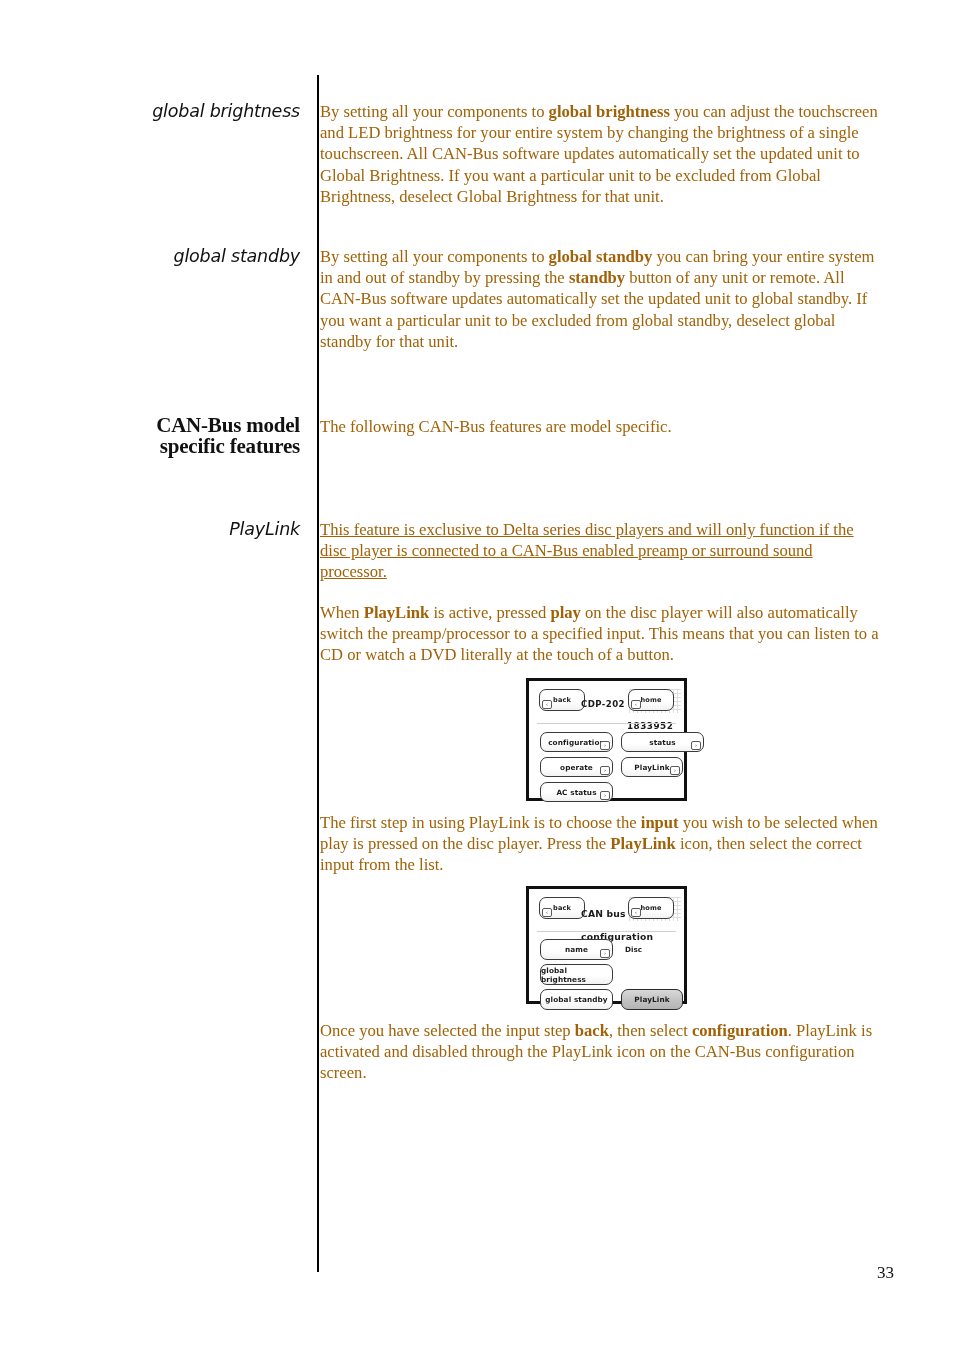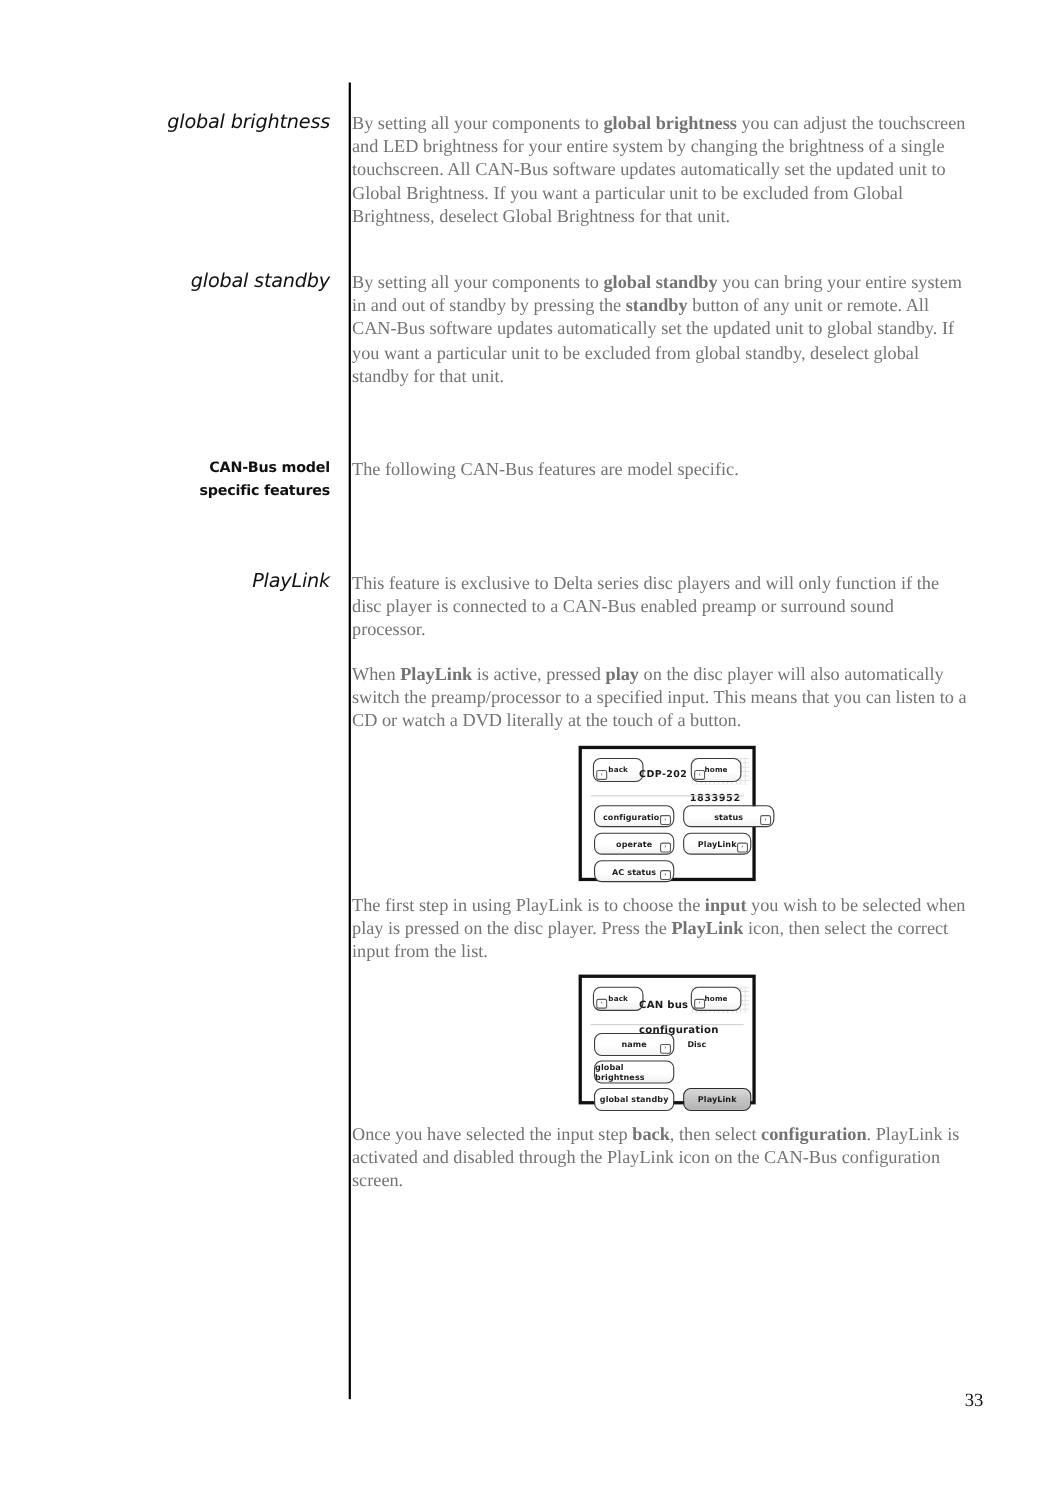--- a/index.html
+++ b/index.html
@@ -40,31 +40,32 @@
     font-family: "DejaVu Sans", sans-serif;
     font-style: italic;
     font-size: 17.5px;
     line-height: 22px;
     color: #111111;
     letter-spacing: -0.2px;
   }
   .margin-head.bold {
     font-style: normal;
     font-weight: bold;
-    font-size: 13px;
+    font-size: 21px;
     line-height: 21px;
+    font-family: Liberation Serif, serif;
   }
   .para {
     position: absolute;
     left: 320px;
     width: 562px;
     font-family: "Liberation Serif", serif;
     font-size: 16.6px;
     line-height: 21.2px;
-    color: #737373;
+    color: #a16207;
     text-align: left;
   }
   .para b { font-weight: bold; }
 
   
   .page-number {
     position: absolute;
     right: 60px;
     top: 1263px;
     font-family: "Liberation Serif", serif;
@@ -210,21 +211,21 @@
     <div>CAN-Bus model</div>
     <div>specific features</div>
   </div>
 
   <div class="para" style="top:416px;">
     <span>The following CAN-Bus features are model specific.</span>
   </div>
 
   <div class="margin-head" style="top:518px;">PlayLink</div>
 
-  <div class="para" style="top:519px;">
+  <div class="para" style="top:519px;text-decoration:underline;">
     <span>This feature is exclusive to Delta series disc players and will only function if the disc player is connected to a CAN-Bus enabled preamp or surround sound processor.</span>
   </div>
 
   <div class="para" style="top:602px;">
     <span>When </span><b>PlayLink</b><span> is active, pressed </span><b>play</b><span> on the disc player will also automatically switch the preamp/processor to a specified input. This means that you can listen to a CD or watch a DVD literally at the touch of a button.</span>
   </div>
 
   <div class="screen" style="left:526px; top:678px; width:161px; height:123px;">
     <div class="screen-inner">
 

